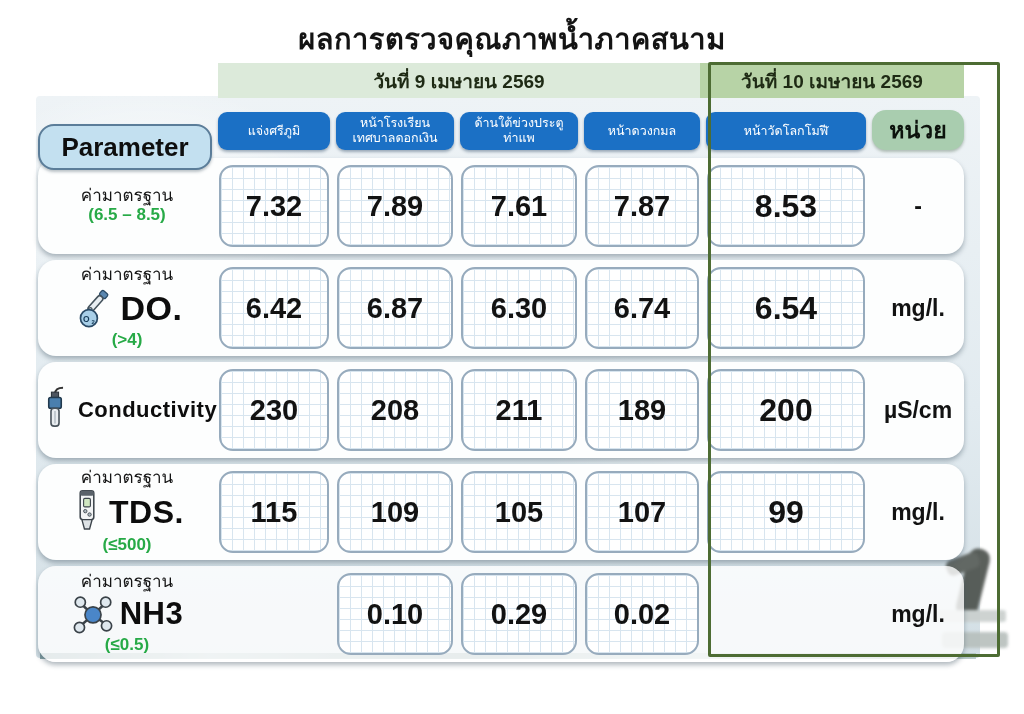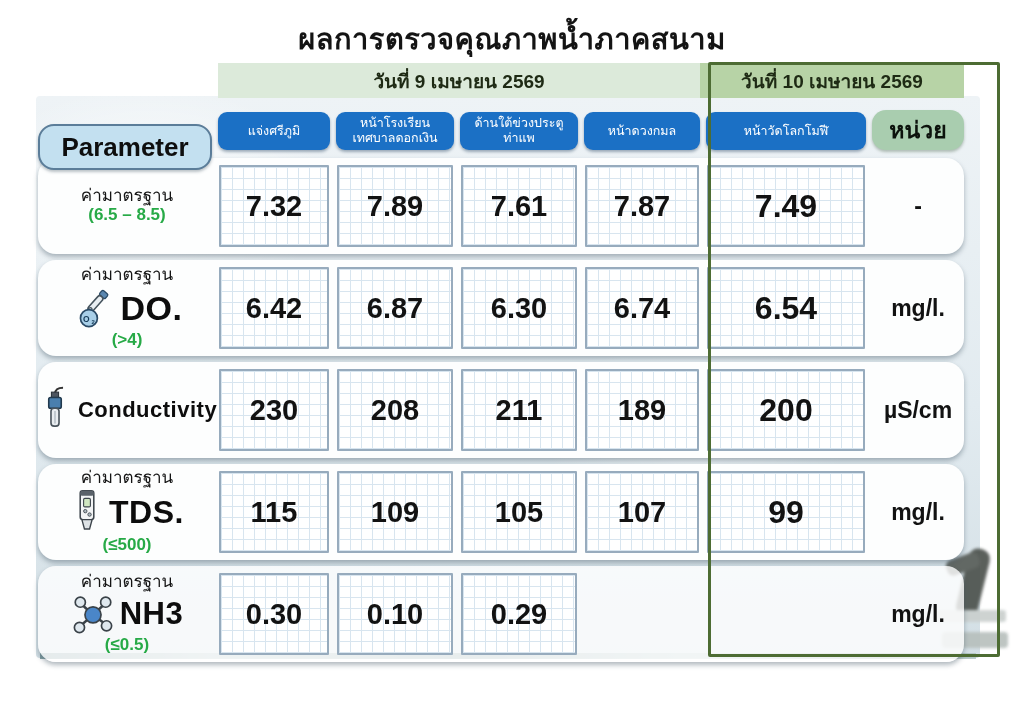--- a/index.html
+++ b/index.html
@@ -83,21 +83,21 @@
   .param-label .pname{font-weight:700;color:#0d0d0d;letter-spacing:.5px;}
   .param-label .range{font-size:17px;color:#27aa47;font-weight:600;line-height:1.1;}
 
   .val-cell{
     z-index:1;align-self:stretch;margin:7px 1px;
     background-color:#fff;
     background-image:
       linear-gradient(#d8e5ef 1px, transparent 1px),
       linear-gradient(90deg,#d8e5ef 1px, transparent 1px);
     background-size:11px 11px;
-    border:2px solid #97abbd;border-radius:1px;
+    border:2px solid #97abbd;border-radius:14px;
     display:flex;align-items:center;justify-content:center;
     font-size:29px;font-weight:600;color:#121212;
   }
   .val-cell.big{font-size:32px;}
   .unit-cell{
     z-index:1;display:flex;align-items:center;justify-content:center;
     font-size:23px;font-weight:700;color:#121212;
   }
 
   .highlight-box{
@@ -138,21 +138,21 @@
 
     <div class="row-card" style="grid-row:3"></div>
     <div class="param-label" style="grid-row:3;grid-column:1">
       <div class="std">ค่ามาตรฐาน</div>
       <div class="range">(6.5 – 8.5)</div>
     </div>
     <div class="val-cell" style="grid-row:3;grid-column:2">7.32</div>
     <div class="val-cell" style="grid-row:3;grid-column:3">7.89</div>
     <div class="val-cell" style="grid-row:3;grid-column:4">7.61</div>
     <div class="val-cell" style="grid-row:3;grid-column:5">7.87</div>
-    <div class="val-cell big" style="grid-row:3;grid-column:6">7.49</div>
+    <div class="val-cell big" style="grid-row:3;grid-column:6">8.53</div>
     <div class="unit-cell" style="grid-row:3;grid-column:7">-</div>
 
     <div class="row-card" style="grid-row:4"></div>
     <div class="param-label" style="grid-row:4;grid-column:1">
       <div class="std">ค่ามาตรฐาน</div>
       <div class="pline">
         <span class="icon">
           <svg width="44" height="46" viewBox="0 0 52 52">
             <g transform="rotate(42 26 22)">
               <rect x="22" y="2" width="9" height="7" rx="2" fill="#5b87b0" stroke="#2a4a66" stroke-width="1.5"></rect>
@@ -236,22 +236,22 @@
             <circle cx="41" cy="12" r="6" fill="#dfe8ee" stroke="#3a4248" stroke-width="2"></circle>
             <circle cx="10" cy="42" r="6" fill="#dfe8ee" stroke="#3a4248" stroke-width="2"></circle>
             <circle cx="42" cy="40" r="6" fill="#dfe8ee" stroke="#3a4248" stroke-width="2"></circle>
             <circle cx="26" cy="27" r="9.5" fill="#4a86c8" stroke="#3a4248" stroke-width="2"></circle>
           </svg>
         </span>
         <span class="pname" style="font-size:31px">NH3</span>
       </div>
       <div class="range">(≤0.5)</div>
     </div>
-    <div class="val-cell" style="grid-row:7;grid-column:2">0.30</div>
     <div class="val-cell" style="grid-row:7;grid-column:3">0.10</div>
     <div class="val-cell" style="grid-row:7;grid-column:4">0.29</div>
+    <div class="val-cell" style="grid-row:7;grid-column:5">0.02</div>
     <div class="unit-cell" style="grid-row:7;grid-column:7">mg/l.</div>
 
   </div>
 
   <div class="highlight-box"></div>
 
 </div>
 
 </body></html>

